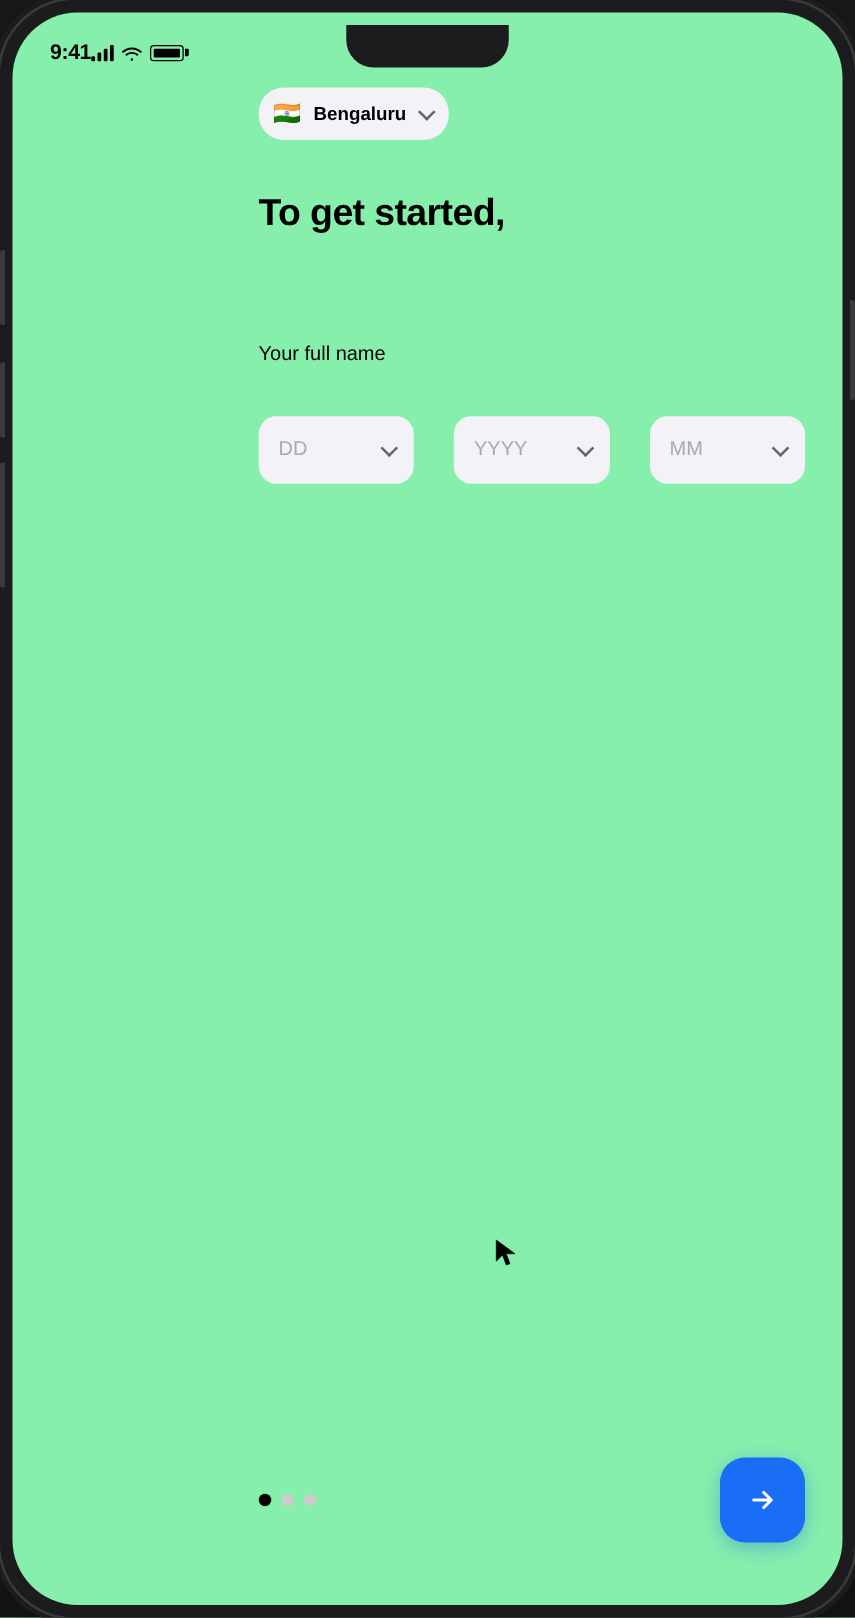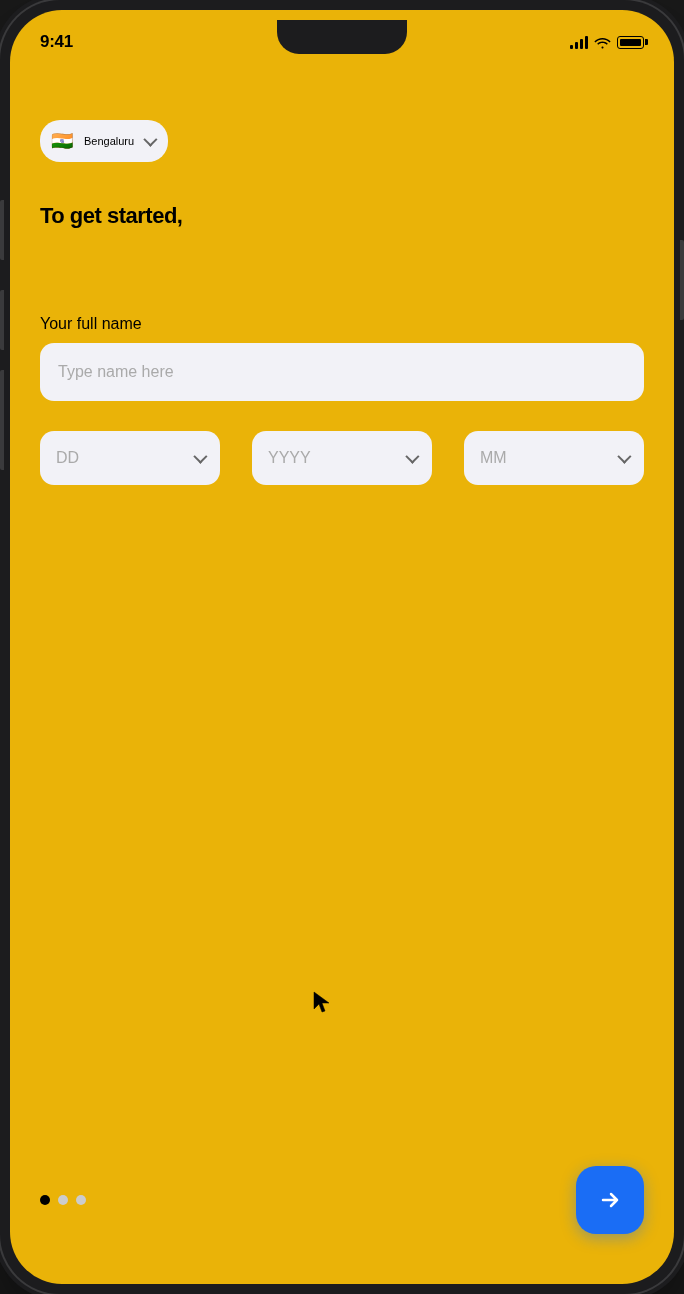--- a/index.html
+++ b/index.html
@@ -22,25 +22,24 @@
       overflow: hidden;
       box-shadow: 0 0 0 2px #3a3a3c, 0 0 0 6px #1c1c1e, 0 30px 80px rgba(0,0,0,0.6);
     }
 
     .phone-screen {
       position: absolute;
       top: 10px;
       left: 10px;
       right: 10px;
       bottom: 10px;
-      background: #eab308;
+      background: #86efac;
       border-radius: 52px;
       overflow: hidden;
       display: flex;
-      flex-direction: column;
     }
 
     
     .status-bar {
       display: flex;
       justify-content: space-between;
       align-items: center;
       padding: 14px 30px 0 30px;
       height: 50px;
       flex-shrink: 0;
@@ -144,37 +143,37 @@
       border-radius: 50%;
       overflow: hidden;
       display: flex;
       align-items: center;
       justify-content: center;
       font-size: 18px;
       line-height: 1;
     }
 
     .location-text {
-      font-size: 11px;
-      font-weight: 400;
+      font-size: 15px;
+      font-weight: 700;
       color: #000;
     }
 
     .chevron-down {
       width: 10px;
       height: 10px;
       border-right: 2px solid #666;
       border-bottom: 2px solid #666;
       transform: rotate(45deg) translateY(-2px);
       margin-left: 2px;
     }
 
     
     .headline {
-      font-size: 22px;
+      font-size: 30px;
       font-weight: 700;
       color: #000;
       line-height: 1.25;
       margin-bottom: 40px;
       letter-spacing: -0.5px;
     }
 
     
     .form-section {
       margin-bottom: 30px;
@@ -388,21 +387,20 @@
         <span class="location-text">Bengaluru</span>
         <div class="chevron-down"></div>
       </div>
 
       <div class="headline">
         <div>To get started,</div>
       </div>
 
       <div class="form-section">
         <label class="form-label">Your full name</label>
-        <input class="text-input" type="text" placeholder="Type name here" style="">
       </div>
 
       <div class="form-section">
         <div class="date-dropdowns">
           <div class="date-dropdown">
             <span class="date-dropdown-text">DD</span>
             <div class="dropdown-chevron"></div>
           </div>
           <div class="date-dropdown">
             <span class="date-dropdown-text">YYYY</span>

